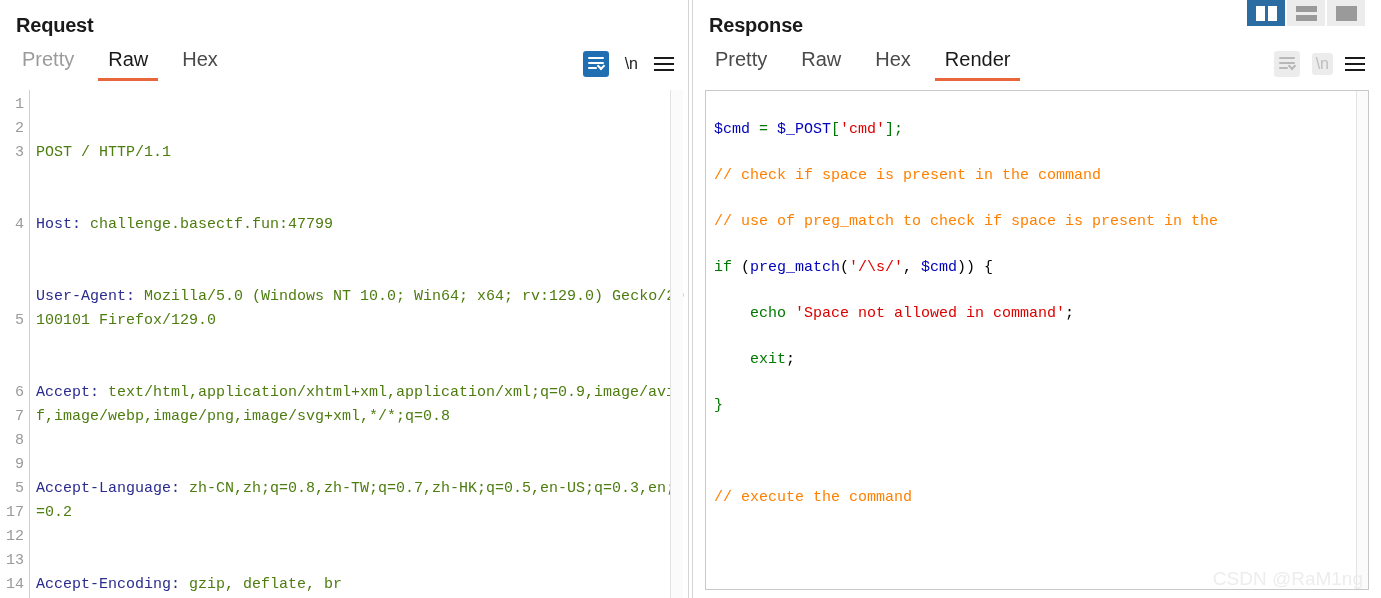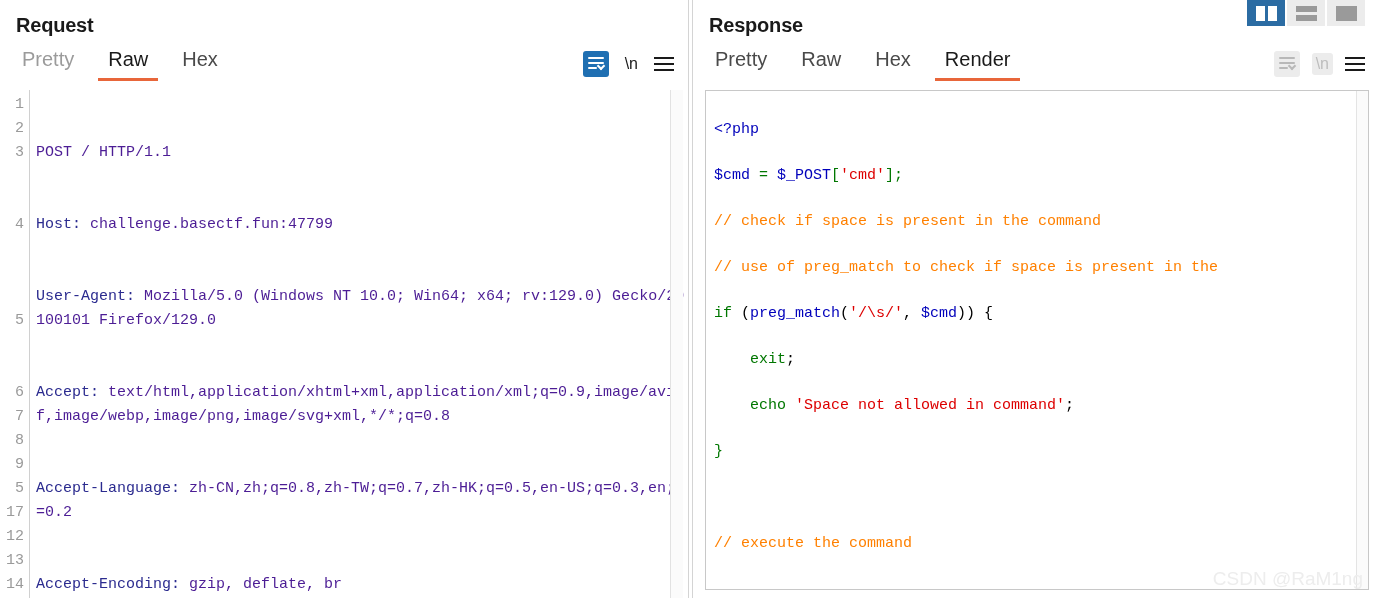--- a/index.html
+++ b/index.html
@@ -118,21 +118,21 @@
   .gutter div { height: 24px; }
   .code-area {
     flex: 1 1 auto; padding-top: 3px; padding-left: 6px;
     font-family: "Liberation Mono", monospace; font-size: 15px;
     line-height: 24px; color: #1a1a1a;
     white-space: pre-wrap; word-break: break-all; overflow: hidden;
     position: relative;
   }
   .code-line { min-height: 24px; }
   .hdr-name { color: #2b2b8f; }
-  .hdr-val  { color: #4c1d95; text-align: center; }
+  .hdr-val  { color: #4d7c0f; text-align: center; }
 
   
   .req-scroll {
     position: absolute; top: 90px; right: 5px; width: 13px; bottom: 0;
     background: #fbfbfb; border-left: 1px solid #e2e2e2;
   }
 
   
   .resp-view {
     position: absolute; top: 90px; left: 12px; right: 10px; bottom: 8px;
@@ -281,27 +281,26 @@
         <div class="icon-burger">
             <i></i>
             <i></i>
             <i></i>
           </div>
       </div>
     </div>
 
     <div class="resp-view">
       <div class="resp-inner">
-<div class="code-line"><span class="php-blue">&lt;?php</span></div>
 <div class="code-line"><span class="php-blue">$cmd</span><span>&nbsp;</span><span class="php-kw">=</span><span>&nbsp;</span><span class="php-blue">$_POST</span><span class="php-kw">[</span><span class="php-str">'cmd'</span><span class="php-kw">];</span></div>
 <div class="code-line"><span class="php-comment">// check if space is present in the command</span></div>
 <div class="code-line"><span class="php-comment">// use of preg_match to check if space is present in the</span></div>
 <div class="code-line"><span class="php-kw">if</span><span>&nbsp;(</span><span class="php-fn">preg_match</span><span>(</span><span class="php-str">'/\s/'</span><span>,&nbsp;</span><span class="php-blue">$cmd</span><span>))&nbsp;{</span></div>
+<div class="code-line"><span>&nbsp;&nbsp;&nbsp;&nbsp;</span><span class="php-kw">echo</span><span>&nbsp;</span><span class="php-str">'Space not allowed in command'</span><span>;</span></div>
 <div class="code-line"><span>&nbsp;&nbsp;&nbsp;&nbsp;</span><span class="php-kw">exit</span><span>;</span></div>
-<div class="code-line"><span>&nbsp;&nbsp;&nbsp;&nbsp;</span><span class="php-kw">echo</span><span>&nbsp;</span><span class="php-str">'Space not allowed in command'</span><span>;</span></div>
 <div class="code-line"><span class="php-kw">}</span></div>
 <div class="code-line">&nbsp;</div>
 <div class="code-line"><span class="php-comment">// execute the command</span></div>
 
       </div>
       <div class="resp-scroll"></div>
     </div>
 
   </div>
 

